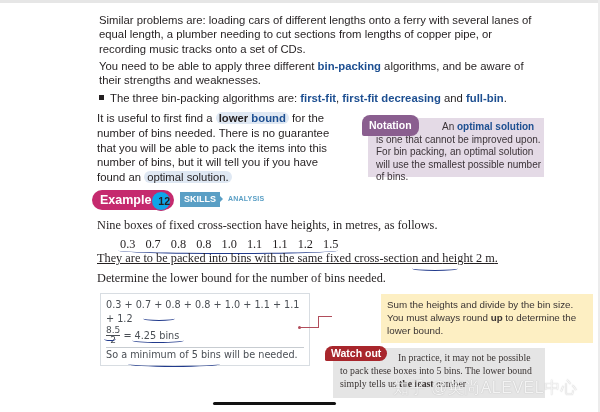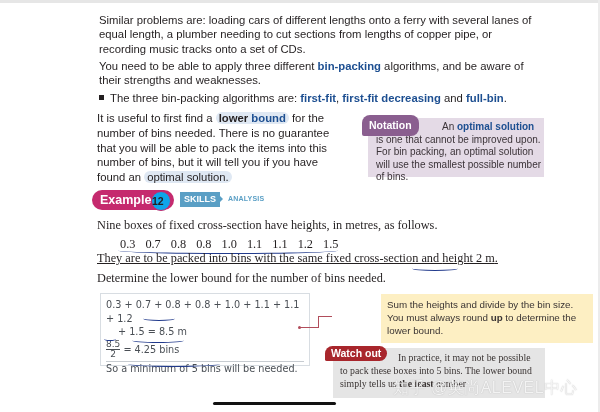--- a/index.html
+++ b/index.html
@@ -32,21 +32,21 @@
 
     
     .ex-pill {
       left: 92px; top: 190px; height: 20px; width: 82px; background: #c52a6e;
       border-radius: 10px; color: #fff; font-weight: bold; font-size: 12.5px;
       line-height: 20px; padding-left: 8px; box-sizing: border-box;
     }
     .ex-num {
       position: absolute; right: 3px; top: 1px; width: 18px; height: 18px;
       background: #0ea5e9; border-radius: 50%; color: #231f20; border: 0.5px solid #c52a6e;
-      font-size: 10.5px; line-height: 18px; text-align: left; font-weight: bold;
+      font-size: 10.5px; line-height: 18px; text-align: right; font-weight: bold;
     }
     .skills {
       left: 180px; top: 192px; height: 15px; width: 36px; background: #5a9fc5;
       color: #fff; font-size: 9px; font-weight: bold; line-height: 15px; padding-left: 4px;
     }
     .skills-arrow {
       left: 216px; top: 192px; width: 0; height: 0;
       border-top: 7.5px solid transparent; border-bottom: 7.5px solid transparent; border-left: 7px solid #5a9fc5;
     }
     .analysis { left: 228px; top: 195px; font-size: 7px; color: #5a9fc5; font-weight: bold; letter-spacing: 0.2px; }
@@ -134,23 +134,20 @@
 <div class="ink" style="left:118px; top:247px; width:220px; height:6px;"></div>
 
 <div class="abs serif" style="left:97px; top:251px; width:450px;text-decoration:underline;">
   <span>They are to be packed into bins with the same fixed cross-section and </span><span>height 2 m</span><span>.</span>
 </div>
 <div class="ink" style="left:412px; top:266px; width:46px; height:4px;"></div>
 <div class="abs serif" style="left:97px; top:271px;">Determine the lower bound for the number of bins needed.</div>
 
 <div class="abs work">
   <div>0.3 + 0.7 + 0.8 + 0.8 + 1.0 + 1.1 + 1.1 + 1.2</div>
-  <div style="padding-left:12px;">
-    <span>+ 1.5 = </span><span>8.5 m</span>
-  </div>
   <div style="margin-top:1px;">
     <span class="frac"><span class="num">8.5</span><span>2</span></span><span> = </span><span>4.25 bins</span>
   </div>
   <div class="sep"></div>
   <div>
     <span>So a </span><span>minimum of 5 bins wi</span><span>ll be needed.</span>
   </div>
 </div>
 <div class="ink" style="left:143px; top:316px; width:32px; height:4px;"></div>
 <div class="ink" style="left:104px; top:337px; width:12px; height:3px;"></div>

